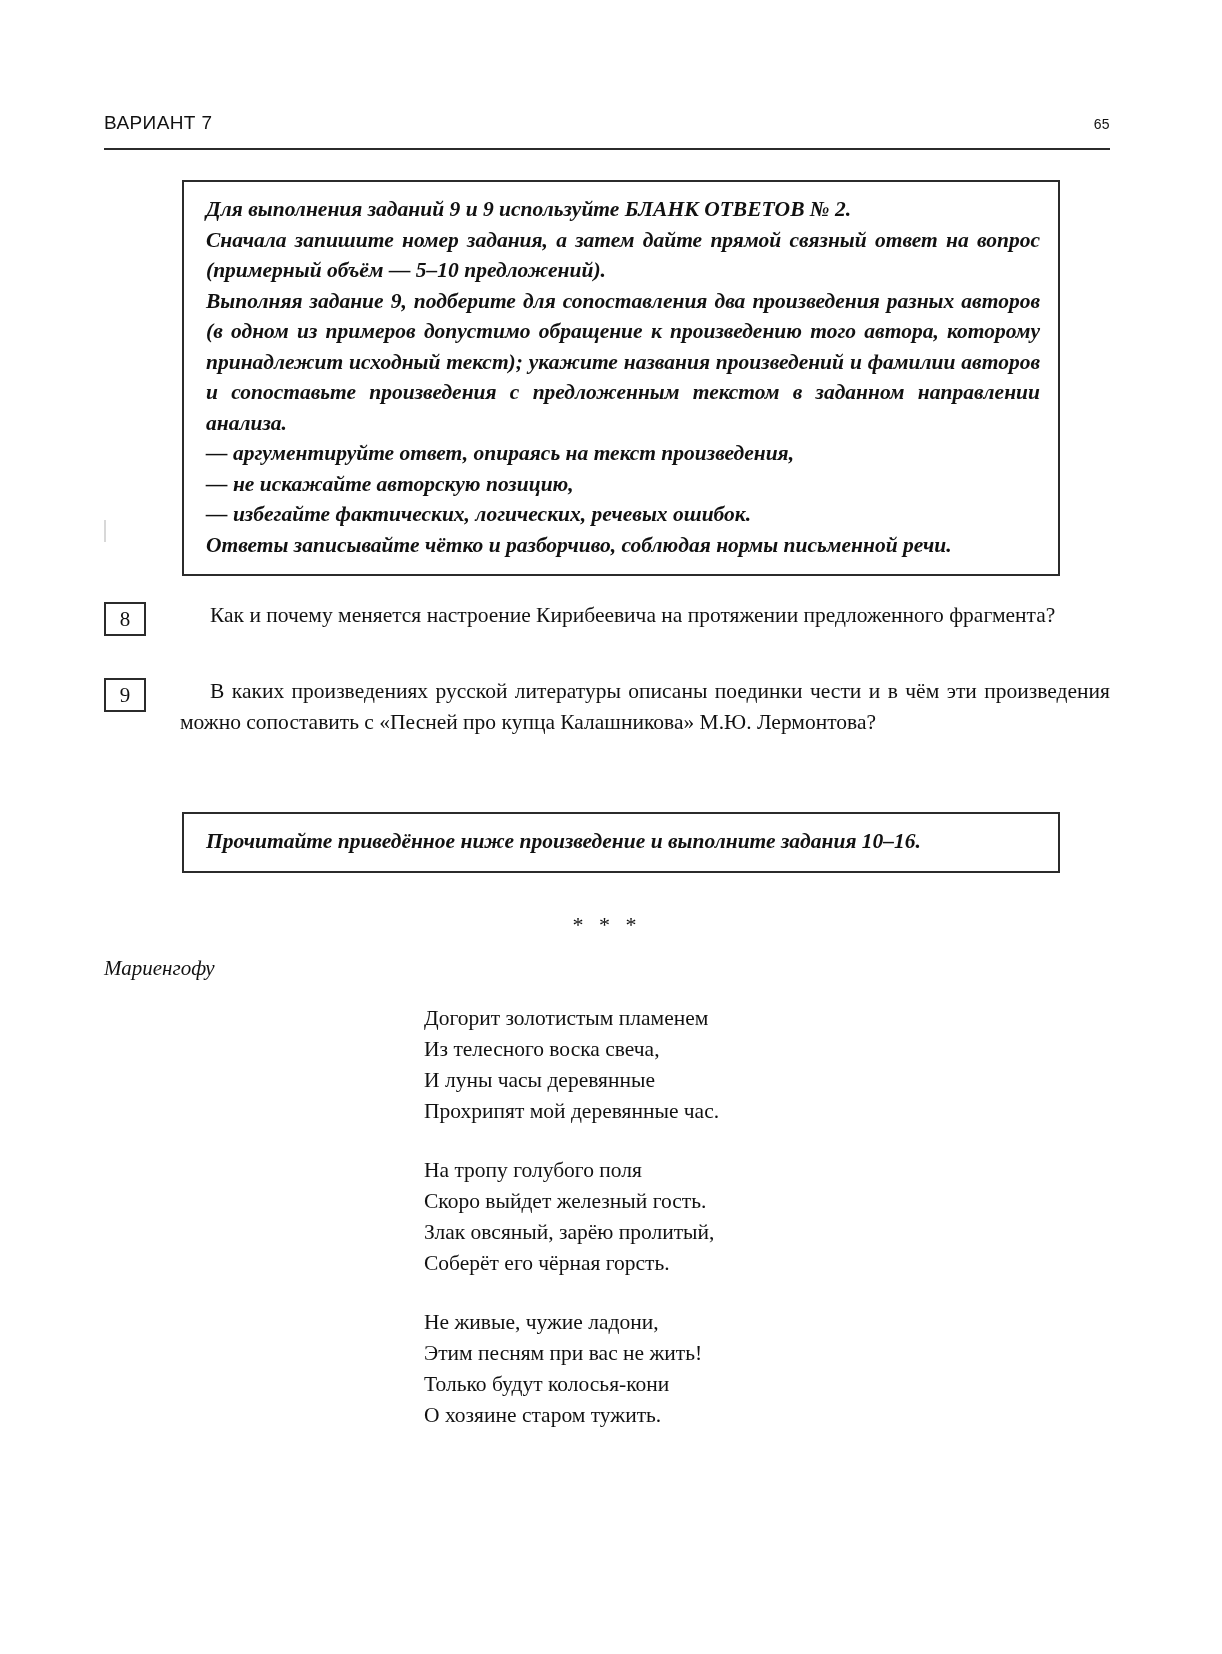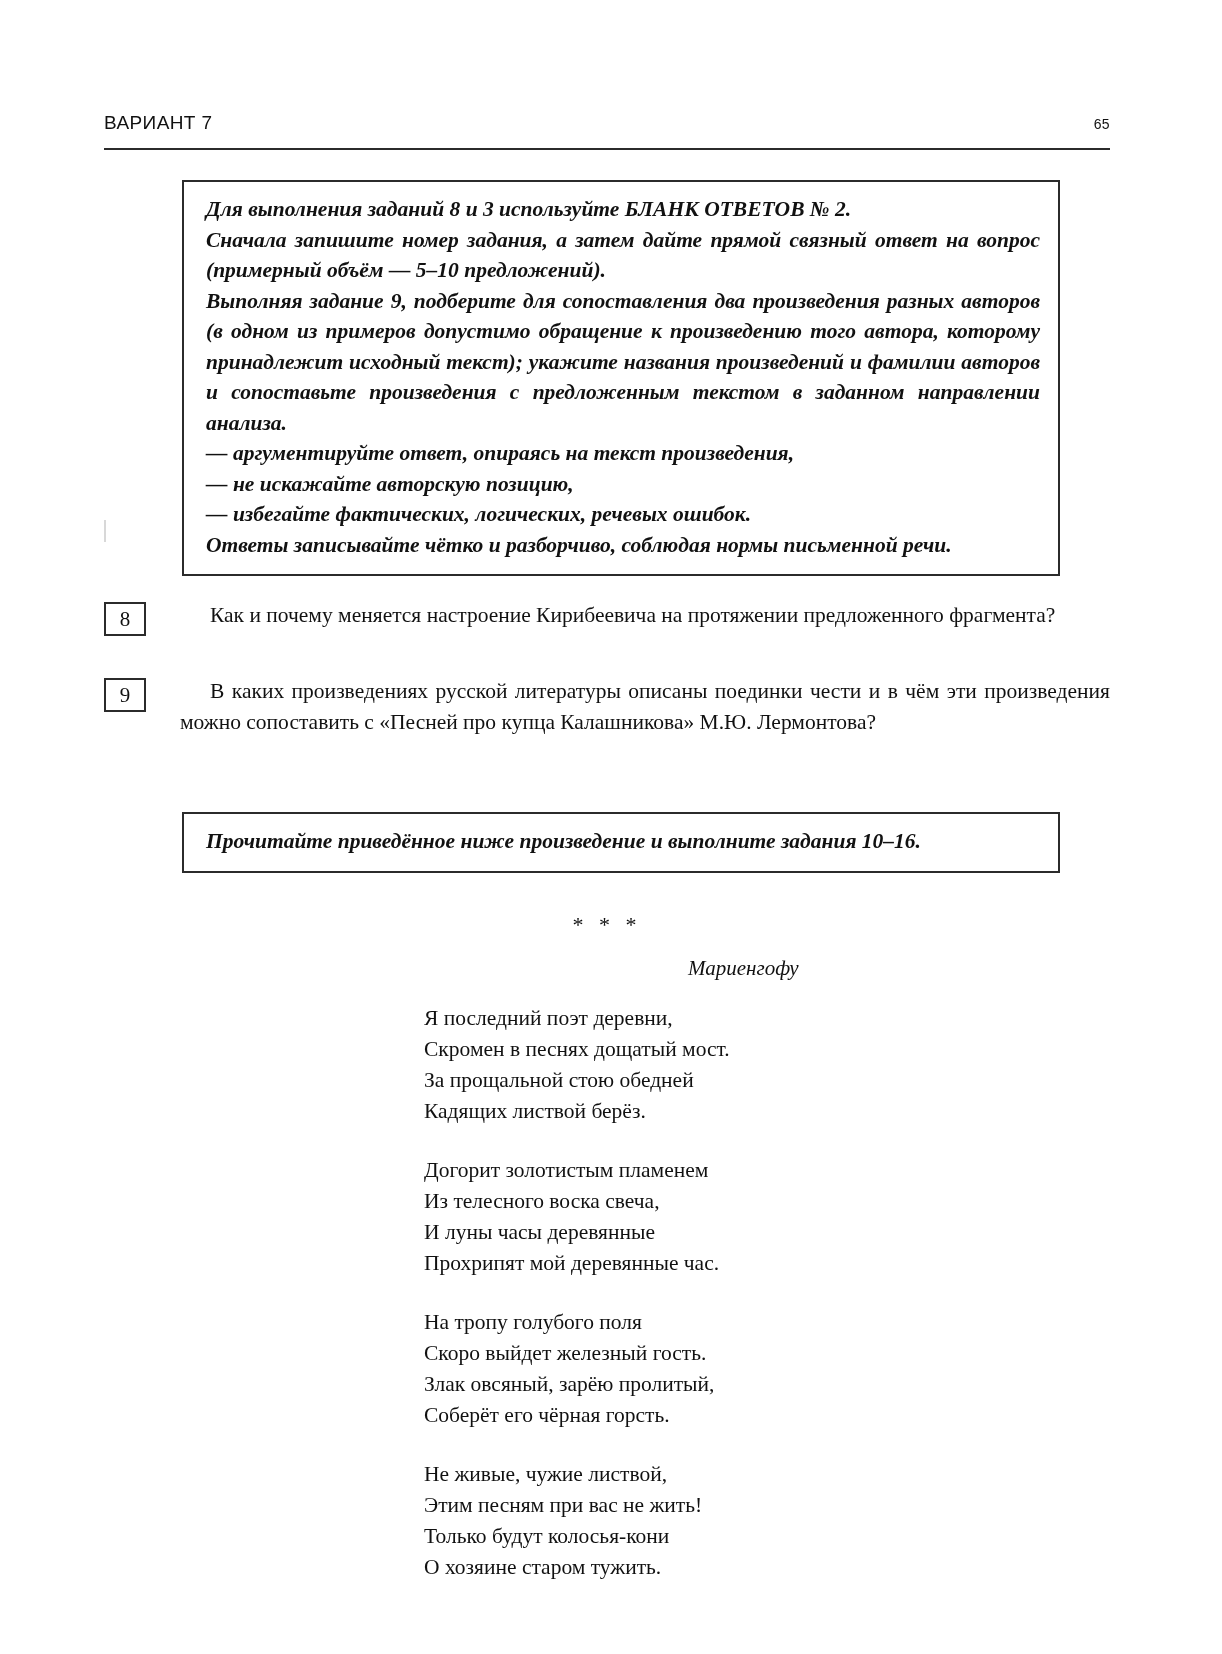--- a/index.html
+++ b/index.html
@@ -124,21 +124,20 @@
     text-align: center;
     font-size: 22px;
     letter-spacing: 5px;
     color: #111;
     margin-bottom: 18px;
   }
   .poem-dedication {
     font-style: italic;
     font-size: 21px;
     color: #111;
-    margin-left: 584px;
     margin-bottom: 22px;
   }
   .poem-body {
     margin-left: 320px;
     font-size: 21.5px;
     line-height: 31px;
     color: #111;
   }
   .stanza {
     margin-bottom: 28px;
@@ -164,21 +163,21 @@
 
   <div class="header">
     <span>ВАРИАНТ 7</span>
     <span class="pagenum">65</span>
   </div>
   <div class="header-rule"></div>
 
   <div class="scan-mark"></div>
 
   <div class="instr-box first">
-    <div class="instr-line">Для выполнения заданий 8 и 3 используйте БЛАНК ОТВЕТОВ № 2.</div>
+    <div class="instr-line">Для выполнения заданий 9 и 9 используйте БЛАНК ОТВЕТОВ № 2.</div>
     <div class="instr-line">Сначала запишите номер задания, а затем дайте прямой связный ответ на вопрос (примерный объём — 5–10 предложений).</div>
     <div class="instr-line">Выполняя задание 9, подберите для сопоставления два произведения разных авторов (в одном из примеров допустимо обращение к произведению того автора, которому принадлежит исходный текст); укажите названия произведений и фамилии авторов и сопоставьте произведения с предложенным текстом в заданном направлении анализа.</div>
     <div class="instr-line">— аргументируйте ответ, опираясь на текст произведения,</div>
     <div class="instr-line">— не искажайте авторскую позицию,</div>
     <div class="instr-line">— избегайте фактических, логических, речевых ошибок.</div>
     <div class="instr-line">Ответы записывайте чётко и разборчиво, соблюдая нормы письменной речи.</div>
   </div>
 
   <div class="task" id="task8">
     <div class="task-num">8</div>
@@ -192,43 +191,37 @@
 
   <div class="instr-box second">
     <div class="instr-line">Прочитайте приведённое ниже произведение и выполните задания 10–16.</div>
   </div>
 
   <div class="poem">
     <div class="poem-stars">* * *</div>
     <div class="poem-dedication">Мариенгофу</div>
     <div class="poem-body">
 
-      <div class="stanza">
-        <div class="line">Я последний поэт деревни,</div>
-        <div class="line">Скромен в песнях дощатый мост.</div>
-        <div class="line">За прощальной стою обедней</div>
-        <div class="line">Кадящих листвой берёз.</div>
-      </div>
 
       <div class="stanza">
         <div class="line">Догорит золотистым пламенем</div>
         <div class="line">Из телесного воска свеча,</div>
         <div class="line">И луны часы деревянные</div>
         <div class="line">Прохрипят мой деревянные час.</div>
       </div>
 
       <div class="stanza">
         <div class="line">На тропу голубого поля</div>
         <div class="line">Скоро выйдет железный гость.</div>
         <div class="line">Злак овсяный, зарёю пролитый,</div>
         <div class="line">Соберёт его чёрная горсть.</div>
       </div>
 
       <div class="stanza">
-        <div class="line">Не живые, чужие листвой,</div>
+        <div class="line">Не живые, чужие ладони,</div>
         <div class="line">Этим песням при вас не жить!</div>
         <div class="line">Только будут колосья-кони</div>
         <div class="line">О хозяине старом тужить.</div>
       </div>
 
     </div>
   </div>
 
 </div>
 

